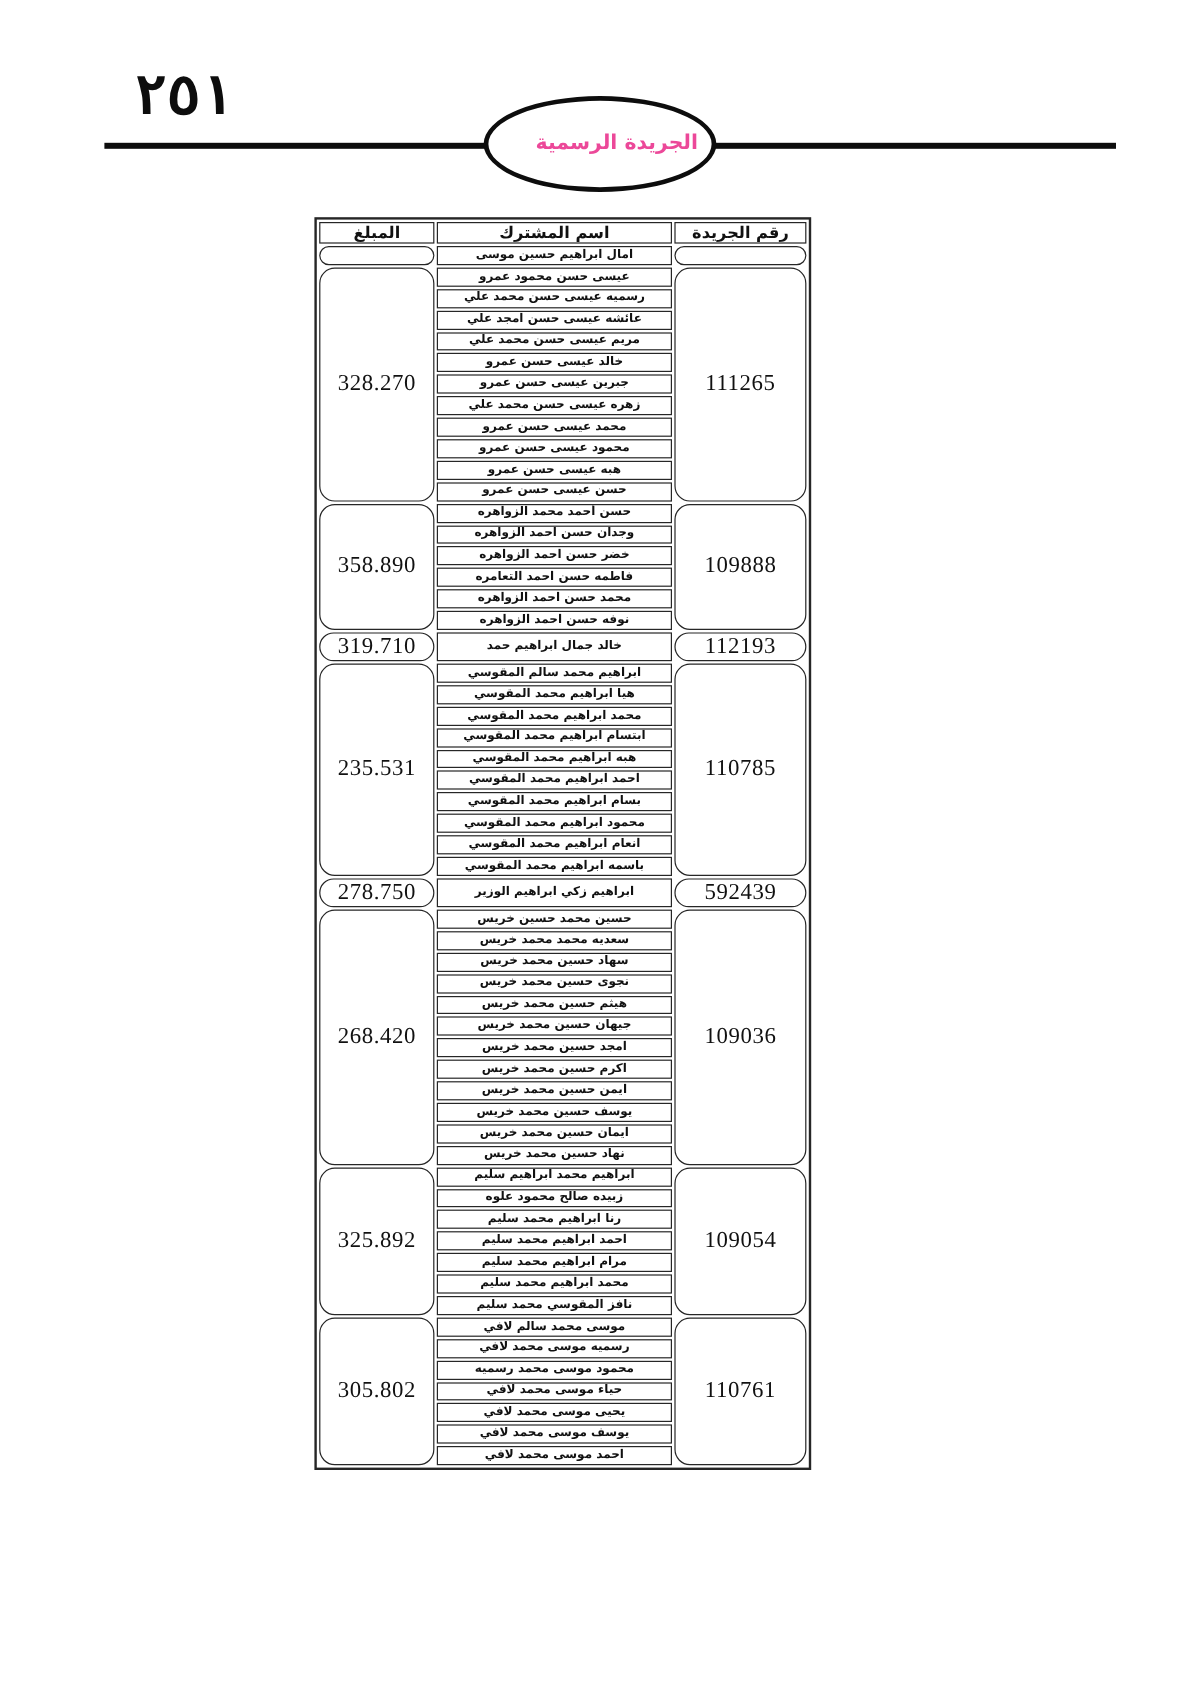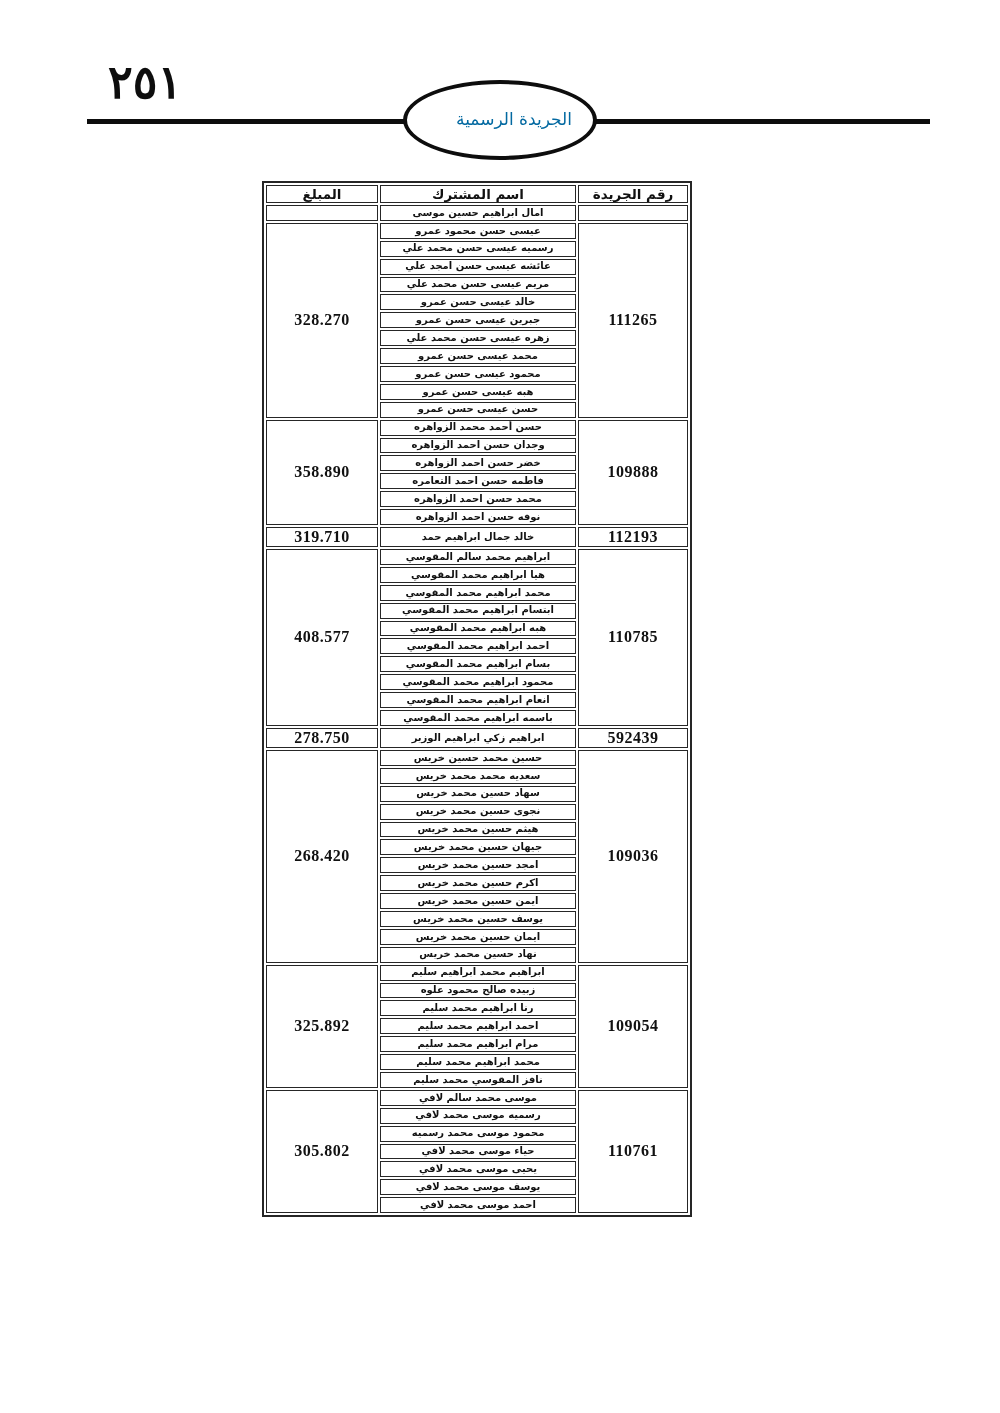--- a/index.html
+++ b/index.html
@@ -2,65 +2,66 @@
 <html lang="ar"><head>
 <meta charset="utf-8">
 <style>
   html,body{margin:0;padding:0;}
   body{
     width:1000px;height:1413px;position:relative;background:#ffffff;
     font-family:"DejaVu Sans",sans-serif;color:#111;overflow:hidden;
   }
   .page-number{
     position:absolute;left:108px;top:58px;width:90px;
-    font-family:Liberation Serif, serif;
+    font-family:Liberation Mono, monospace;
     font-size:46px;font-weight:bold;color:#0d0d0d;
-    text-align:left;line-height:1.1;
+    text-align:center;line-height:1.1;
   }
   .header-rule{
     position:absolute;left:87px;top:119px;width:843px;height:5px;
     background:#0d0d0d;
   }
   .gazette-seal{
     position:absolute;left:403px;top:80px;width:194px;height:80px;
     border:4.5px solid #0d0d0d;border-radius:50%;background:#ffffff;
     box-sizing:border-box;display:flex;align-items:center;justify-content:center;
     z-index:2;
   }
   .gazette-seal span{
-    font-size:17px;font-weight:normal;color:#0369a1;direction:rtl;
+    font-size:17px;font-weight:bold;color:#ec4899;direction:rtl;
     padding-bottom:2px;
     margin-left:28px;
   }
   table.subs{
     position:absolute;left:262px;top:181px;
     border-collapse:separate;border-spacing:2px;
     border:2px solid #262626;background:#ffffff;
     table-layout:fixed;
   }
   table.subs th,table.subs td{
     box-sizing:border-box;border:1px solid #262626;
     text-align:center;vertical-align:middle;overflow:hidden;
     padding:0 2px;background:#ffffff;
   }
   th.num-col{width:110px;}
   th.name-col{width:196px;}
-  th.amt-col{width:112px;}
+  th.amt-col{width:96px;}
   table.subs th{
     height:17px;font-size:13.5px;font-weight:bold;
     font-family:"DejaVu Sans",sans-serif;
   }
   td.name-cell{
     height:15.9px;font-size:10px;font-weight:bold;line-height:1.05;
     font-family:"DejaVu Sans",sans-serif;white-space:nowrap;
   }
   td.num-cell,td.amt-cell{
     font-family:"Liberation Serif","DejaVu Serif",serif;
-    font-size:16px;font-weight:bold;letter-spacing:0.5px;
+    font-size:19px;font-weight:normal;letter-spacing:0.5px;
     direction:ltr;
+    border-radius:13px;
   }
 </style>
 </head>
 <body>
 
 <div class="page-number">٢٥١</div>
 <div class="header-rule"></div>
 <div class="gazette-seal">
   <span>الجريدة الرسمية</span>
 </div>
@@ -135,21 +136,21 @@
         <td class="name-cell">نوفه حسن احمد الزواهره</td>
       </tr>
       <tr>
         <td class="num-cell">112193</td>
         <td class="name-cell">خالد جمال ابراهيم حمد</td>
         <td class="amt-cell">319.710</td>
       </tr>
       <tr>
         <td class="num-cell" rowspan="10">110785</td>
         <td class="name-cell">ابراهيم محمد سالم المقوسي</td>
-        <td class="amt-cell" rowspan="10">408.577</td>
+        <td class="amt-cell" rowspan="10">235.531</td>
       </tr>
       <tr>
         <td class="name-cell">هيا ابراهيم محمد المقوسي</td>
       </tr>
       <tr>
         <td class="name-cell">محمد ابراهيم محمد المقوسي</td>
       </tr>
       <tr>
         <td class="name-cell">ابتسام ابراهيم محمد المقوسي</td>
       </tr>

